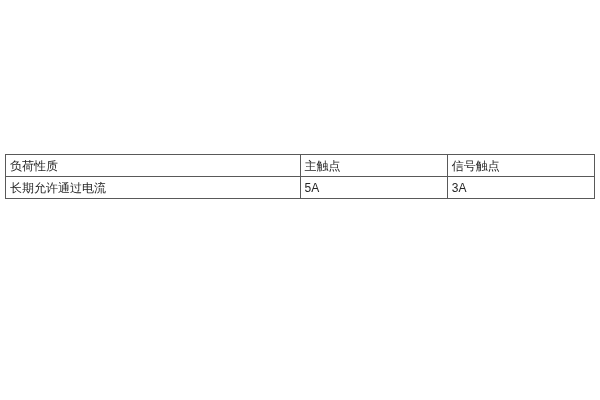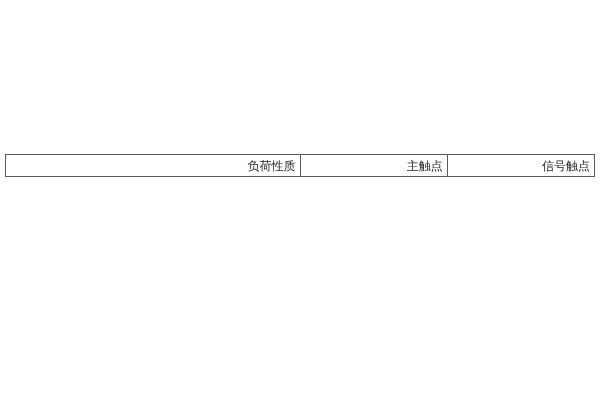--- a/index.html
+++ b/index.html
@@ -23,21 +23,21 @@
   table.spec-table {
     width: 100%;
     border-collapse: collapse;
     table-layout: fixed;
   }
   table.spec-table th,
   table.spec-table td {
     border: 1px solid #595959;
     height: 21px;
     padding: 0 4px;
-    text-align: right;
+    text-align: left;
     vertical-align: middle;
     font-size: 12px;
     font-weight: normal;
     color: #262626;
     line-height: 1;
     white-space: nowrap;
     overflow: hidden;
   }
   .col-load   { width: 50%; }
   .col-main   { width: 25%; }
@@ -54,15 +54,20 @@
       <col class="col-signal">
     </colgroup>
     <thead>
       <tr>
         <th>负荷性质</th>
         <th>主触点</th>
         <th>信号触点</th>
       </tr>
     </thead>
     <tbody>
+      <tr>
+        <td>长期允许通过电流</td>
+        <td>5A</td>
+        <td>3A</td>
+      </tr>
     </tbody>
   </table>
 </div>
 
 </body></html>

